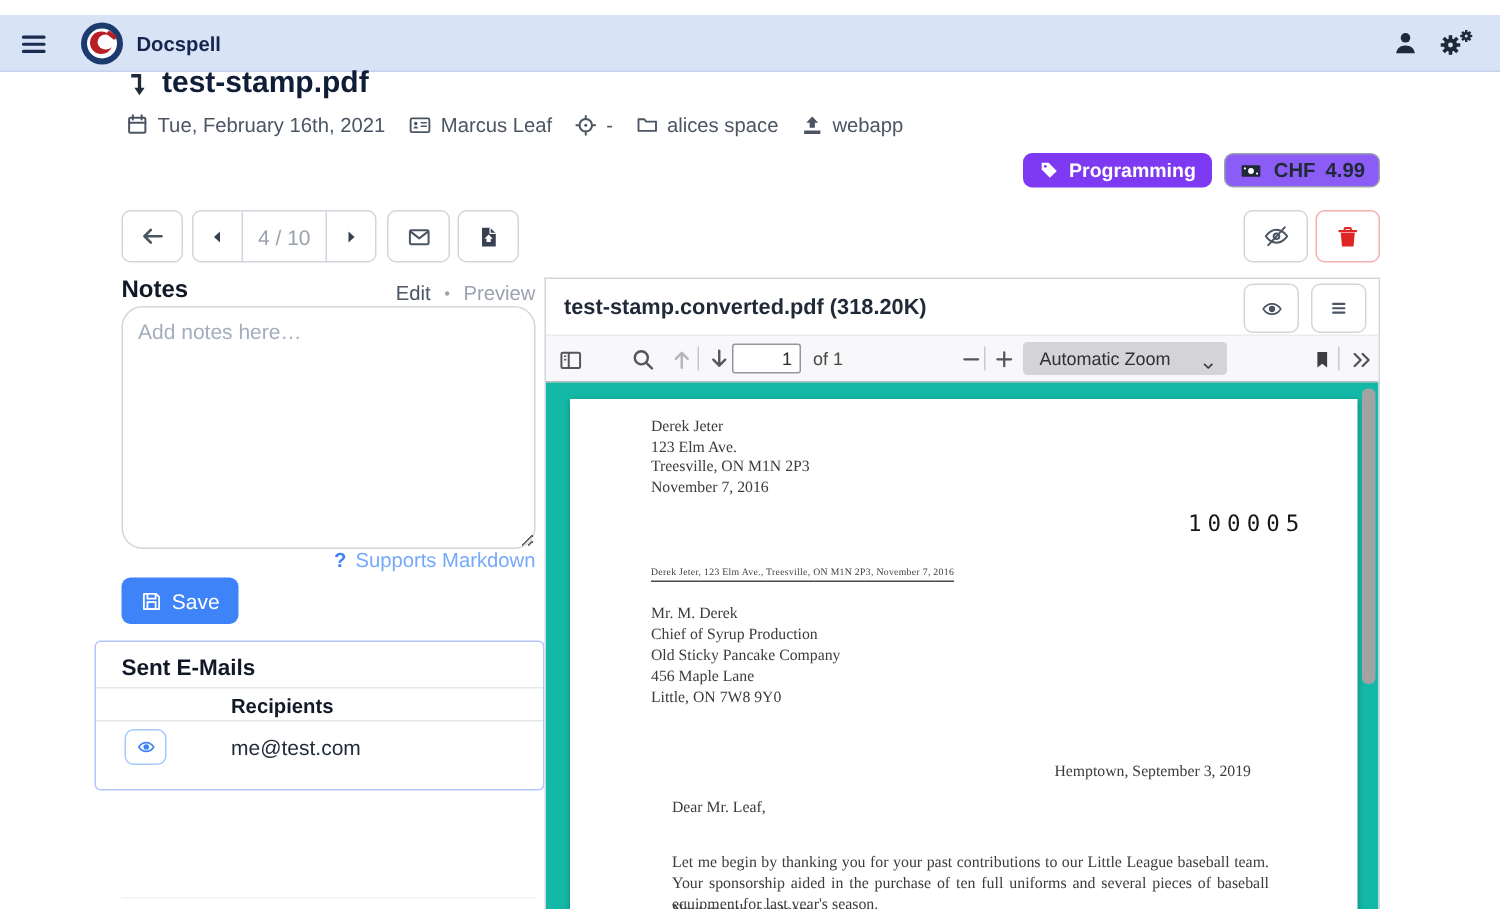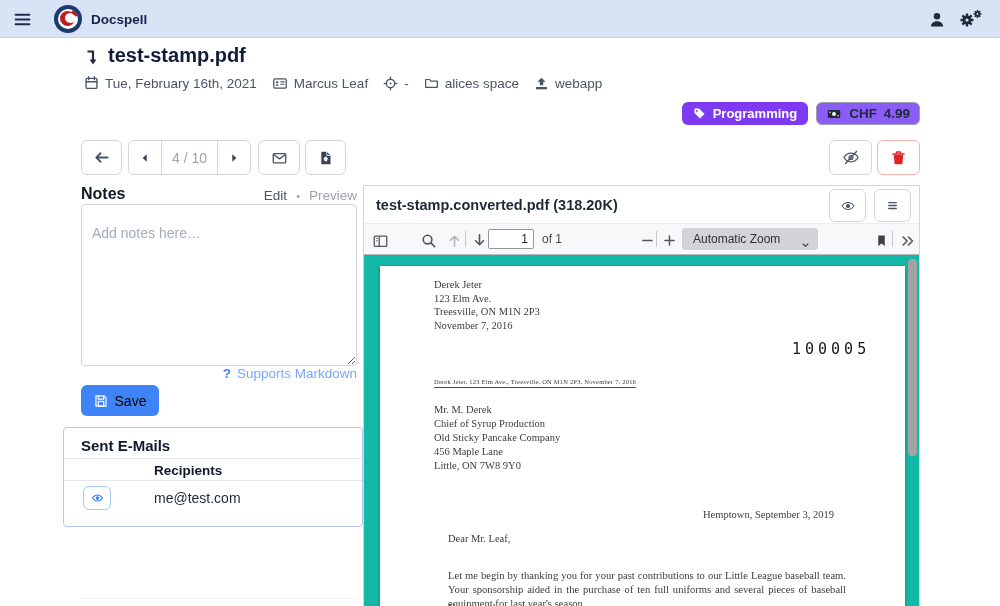--- a/index.html
+++ b/index.html
@@ -2,21 +2,21 @@
 <html><head>
 <meta charset="utf-8">
 <style>
   * { box-sizing: border-box; margin: 0; padding: 0; }
   html,body { width:1000px; height:606px; }
   body { font-family:"Liberation Sans", sans-serif; background:#fff; position:relative; overflow:hidden; }
   .stage { position:absolute; inset:0; width:1000px; height:606px; }
   .ic { display:inline-block; vertical-align:middle; flex:none; }
 
   
-  .navbar { position:absolute; left:0; top:0; width:1000px; height:38px; background:#d8e3f6; border-bottom:1px solid #c4d2ec; }
+  .navbar { position:absolute; left:0; top:10px; width:1000px; height:38px; background:#d8e3f6; border-bottom:1px solid #c4d2ec; }
   .nav-burger { position:absolute; left:10px; top:8px; width:24px; height:22px; display:flex; align-items:center; justify-content:center; color:#1b2b52; cursor:pointer; }
   .nav-logo { position:absolute; left:54px; top:5px; width:28px; height:28px; border-radius:50%; background:#1d3a6e; }
   .nav-logo .inner { position:absolute; left:4px; top:4px; width:20px; height:20px; border-radius:50%; background:#fff; }
   .nav-logo .red { position:absolute; left:6px; top:6px; width:15px; height:15px; border-radius:50%; background:#b81f24; }
   .nav-logo .redhole { position:absolute; left:11px; top:8px; width:11px; height:10px; border-radius:50%; background:#fff; }
   .nav-logo .tail { position:absolute; left:17px; top:7px; width:7px; height:3px; background:#b81f24; transform:rotate(38deg); border-radius:1px; }
   .nav-title { position:absolute; left:91px; top:12px; font-size:13.5px; font-weight:bold; color:#16254e; }
   .nav-user { position:absolute; left:928px; top:10px; color:#1f2937; cursor:pointer; }
   .nav-cogs { position:absolute; left:960px; top:9px; color:#1f2937; cursor:pointer; width:24px; height:20px; }
 
@@ -41,26 +41,26 @@
   .btn-attach { left:305px; top:140px; width:41px; color:#374151; }
   .btn-unconfirm { left:829px; top:140px; width:43px; }
   .btn-delete { left:877px; top:140px; width:43px; border-color:#f3b2ae; color:#e02424; }
 
   
   .notes-heading { position:absolute; left:81px; top:185px; font-size:16px; font-weight:bold; color:#111827; }
   .notes-mode { position:absolute; top:188px; right:643px; display:flex; gap:9px; align-items:center; font-size:13.5px; }
   .notes-mode .edit { color:#4b5563; cursor:pointer;padding-left:20px; }
   .notes-mode .dot { color:#9ca3af; font-size:11px; }
   .notes-mode .preview { color:#9ca3af; cursor:pointer; }
-  .notes-area { position:absolute; left:81px; top:204px; width:276px; height:162px; border:1px solid #d2d6dc; border-radius:4px; padding:20px 10px; font-family:"Liberation Sans",sans-serif; font-size:14px; color:#1f2937; resize:both; }
+  .notes-area { position:absolute; left:81px; top:204px; width:276px; height:162px; border:1px solid #d2d6dc; border-radius:14px; padding:8px 10px; font-family:"Liberation Sans",sans-serif; font-size:14px; color:#1f2937; resize:both; }
   .notes-area::placeholder { color:#a3adbd; }
   .md-hint { position:absolute; top:366px; right:643px; display:flex; gap:6px; align-items:center; font-size:13.5px; cursor:pointer; }
   .md-hint .q { color:#3f83f8; font-weight:bold; }
   .md-hint .txt { color:#76a9fa; }
-  .btn-save { position:absolute; left:81px; top:385px; width:78px; height:31px; background:#3f83f8; border:none; border-radius:6px; color:#000000; font-size:14px; display:flex; align-items:center; justify-content:center; gap:7px; cursor:pointer; font-family:"Liberation Sans",sans-serif; }
+  .btn-save { position:absolute; left:81px; top:385px; width:78px; height:31px; background:#3f83f8; border:none; border-radius:6px; color:#ffffff; font-size:14px; display:flex; align-items:center; justify-content:center; gap:7px; cursor:pointer; font-family:"Liberation Sans",sans-serif; }
 
   
   .sent-panel { position:absolute; left:63px; top:427px; width:300px; height:100px; border:1px solid #b4c5fc; border-radius:4px; background:#fff; }
   .sent-title { position:absolute; left:17px; top:9px; font-size:15px; font-weight:bold; color:#111827; }
   .sent-div1 { position:absolute; left:0; top:30px; width:100%; height:1px; background:#e5e7eb; }
   .sent-col { position:absolute; left:90px; top:35px; font-size:13.5px; font-weight:bold; color:#111827; }
   .sent-div2 { position:absolute; left:0; top:52px; width:100%; height:1px; background:#e5e7eb; }
   .sent-eye-btn { position:absolute; left:19px; top:58px; width:28px; height:24px; border:1px solid #a4cafe; border-radius:6px; background:#fff; color:#3f83f8; display:flex; align-items:center; justify-content:center; cursor:pointer; }
   .sent-email { position:absolute; left:90px; top:62px; font-size:14px; color:#1f2937; }
   .bottom-divider { position:absolute; left:81px; top:598px; width:277px; height:1px; background:#f2f3f5; }

